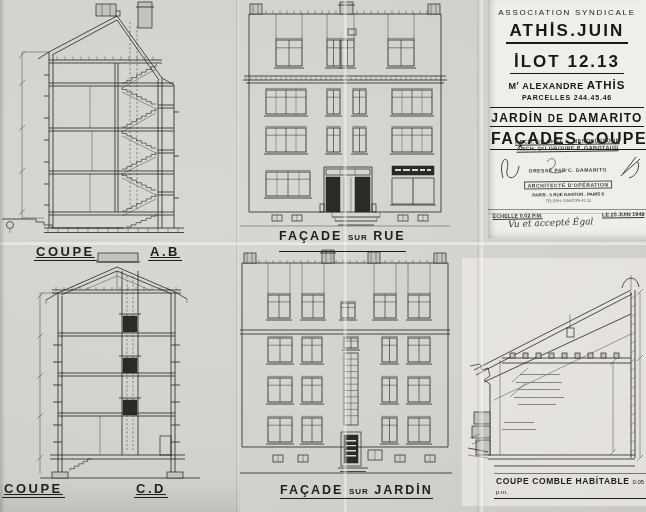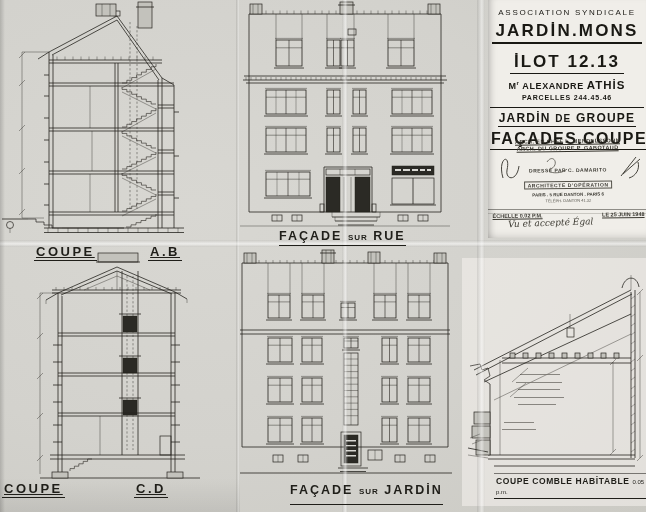--- a/index.html
+++ b/index.html
@@ -19,22 +19,22 @@
     background:linear-gradient(90deg,rgba(0,0,0,.09),rgba(255,255,255,.45) 60%,rgba(0,0,0,.03));}
   .hfold{position:absolute;left:0;top:240px;width:646px;height:7px;
     background:linear-gradient(180deg,rgba(0,0,0,.05),rgba(255,255,255,.55) 55%,rgba(0,0,0,.05));}
   .edge-l{position:absolute;left:0;top:0;width:5px;height:512px;background:linear-gradient(90deg,rgba(0,0,0,.16),rgba(0,0,0,0));}
   .corner-shade{position:absolute;left:0;bottom:0;width:240px;height:34px;background:linear-gradient(180deg,rgba(0,0,0,0),rgba(0,0,0,.07));}
   
   .lbl{position:absolute;color:#1f1e19;font-weight:bold;z-index:6;}
   .u{border-bottom:1.7px solid #1f1e19;padding:0 2px 1px 2px;text-decoration:underline;}
   .lbl-ab{left:34px;top:244px;width:148px;display:flex;justify-content:space-between;font-size:13px;letter-spacing:2.5px;}
   .lbl-cd{left:2px;top:481px;width:166px;display:flex;justify-content:space-between;font-size:13px;letter-spacing:2.5px;}
-  .lbl-rue{left:279px;top:229px;font-size:12.5px;letter-spacing:2px;border-bottom:1.7px solid #1f1e19;padding-bottom:2px;}
-  .lbl-jardin{left:290px;top:483px;font-size:12.5px;letter-spacing:2px;border-bottom:1.7px solid #1f1e19;padding-bottom:7px;}
+  .lbl-rue{left:279px;top:229px;font-size:12.5px;letter-spacing:2px;border-bottom:1.7px solid #1f1e19;padding-bottom:8px;}
+  .lbl-jardin{left:280px;top:483px;font-size:12.5px;letter-spacing:2px;border-bottom:1.7px solid #1f1e19;padding-bottom:1px;}
   .lbl .sur{font-size:8px;letter-spacing:1px;font-weight:bold;}
   .lbl-comble{left:494px;top:473px;width:150px;font-size:8.5px;letter-spacing:.6px;
     border-bottom:1.4px solid #1f1e19;border-top:.8px solid rgba(31,30,25,.55);padding:2px 0 2px 2px;}
   .lbl-comble .scale{font-size:6px;font-weight:normal;letter-spacing:0;}
   
   .tb{position:absolute;left:490px;top:4px;width:154px;text-align:center;color:#191813;z-index:6;}
   .tb-assoc{font-size:8px;letter-spacing:1.7px;margin-top:4px;}
   .tb-city{display:inline-block;font-size:17px;font-weight:bold;letter-spacing:2.2px;border-bottom:2.2px solid #191813;padding:1px 3px 1px 3px;margin-top:3px;}
   .tb-ilot{display:inline-block;font-size:17px;font-weight:bold;letter-spacing:2px;border-bottom:1.8px solid #191813;padding:0 4px 1px 4px;margin-top:8px;}
   .tb-owner{margin-top:5px;font-size:9px;font-weight:bold;letter-spacing:.6px;}
@@ -736,34 +736,34 @@
     <span class="sur">SUR</span>
     <span>JARDİN</span>
   </div>
   <div class="lbl lbl-comble">
     <span>COUPE COMBLE HABİTABLE</span>
     <span class="scale">0.05 p.m.</span>
   </div>
 
   <div class="tb">
     <div class="tb-assoc">ASSOCIATION SYNDICALE</div>
-    <div><span class="tb-city">JARDİN.MONS</span></div>
+    <div><span class="tb-city">ATHİS.JUIN</span></div>
     <div><span class="tb-ilot">İLOT 12.13</span></div>
     <div class="tb-owner">
       <span>M</span><sup>r</sup>
       <span>ALEXANDRE</span>
       <span class="tb-osur">ATHİS</span>
     </div>
     <div class="tb-parc">PARCELLES 244.45.46</div>
     <div class="tb-rule"></div>
     <div>
       <span class="tb-maison">
         <span>JARDİN</span>
         <span class="sm">DE</span>
-        <span>GROUPE</span>
+        <span>DAMARITO</span>
       </span>
     </div>
     <div><span class="tb-fc">FAÇADES.COUPES</span></div>
   </div>
 
   <div class="stamp">
     <div class="st-arch">ARCH. EN CHEF L. MENDELSSOHN</div>
     <div class="st-arch">ARCH. DU GROUPE P. GABOTAUD</div>
     <div class="st-mid">
       <div class="st-s1">DRESSÉ PAR C. DAMARITO</div>

